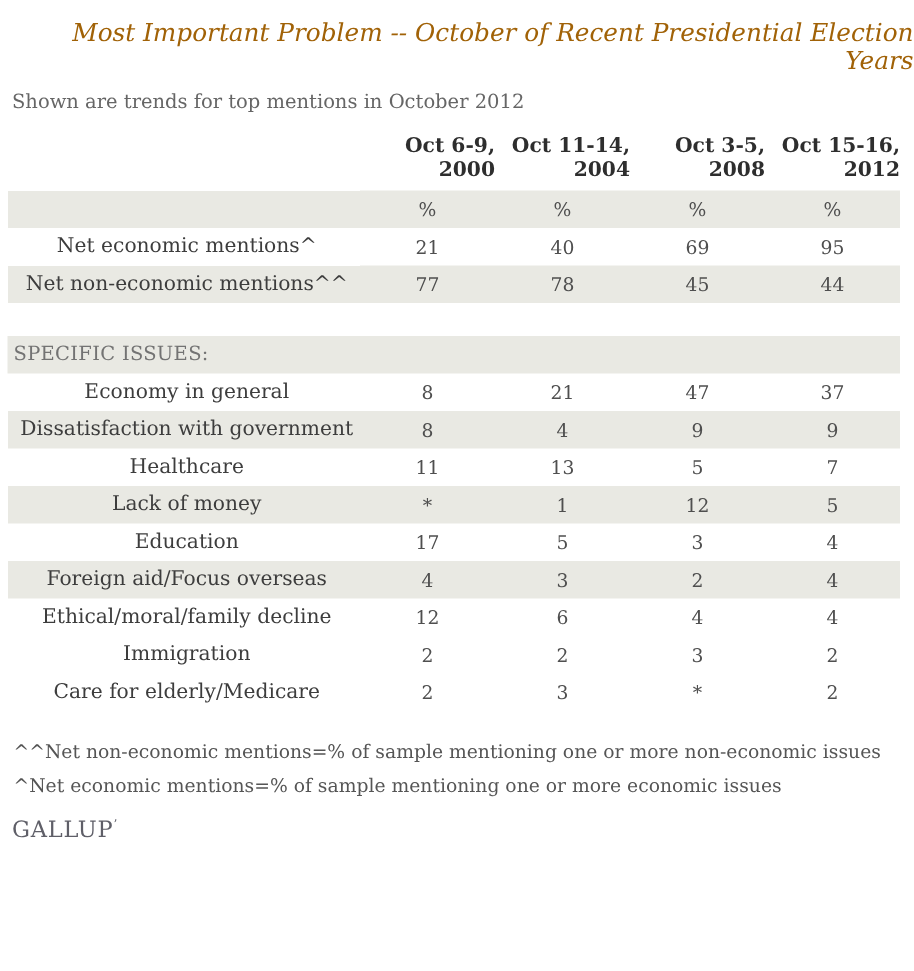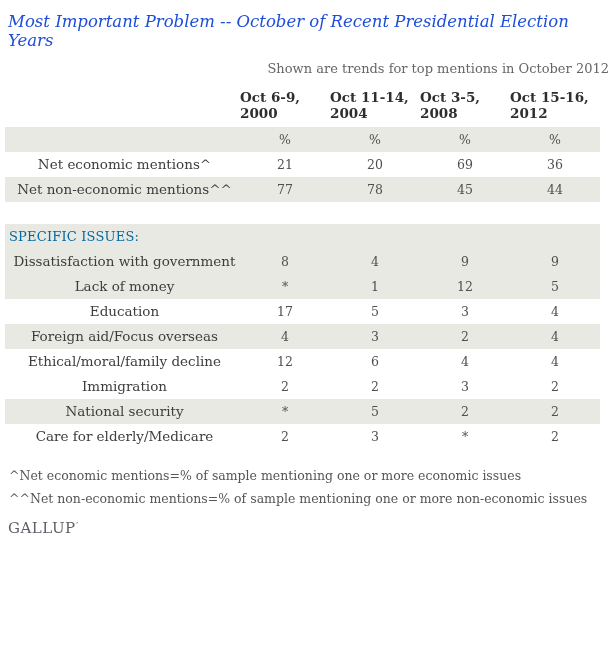--- a/index.html
+++ b/index.html
@@ -1,36 +1,36 @@
 <!DOCTYPE html>
 <html><head>
 <meta charset="utf-8">
 <style>
   html,body{margin:0;padding:0;background:#ffffff;}
   body{width:609px;height:647px;overflow:hidden;
        font-family:"DejaVu Serif","Liberation Serif",serif;}
   .page{padding:8px 0 0 8px;}
-  .title{font-style:italic;font-weight:normal;font-size:16.5px;color:#1d4ed8;
-         margin:4px 0 0 0;letter-spacing:0px;}
-  .subtitle{font-size:13px;color:#666666;margin-top:11px;text-align:right;}
+  .title{font-style:italic;font-weight:normal;font-size:16.5px;color:#a16207;
+         margin:4px 0 0 0;letter-spacing:0px;text-align:right;}
+  .subtitle{font-size:13px;color:#666666;margin-top:11px;}
   table.mip{border-collapse:collapse;table-layout:fixed;width:595px;
             margin:13px 0 0 -3px;}
   col.c-label{width:235px;}
   col.c-data{width:90px;}
   th,td{padding:0;margin:0;}
-  thead th{font-weight:bold;font-size:13.5px;color:#2e2e2e;text-align:left;
+  thead th{font-weight:bold;font-size:13.5px;color:#2e2e2e;text-align:right;
            vertical-align:bottom;padding-bottom:5px;line-height:1.22;}
   thead th.empty{font-weight:normal;}
   tr.row{height:25px;}
   tr.shaded{background:#e9e9e3;}
   td.lbl{text-align:center;font-size:13.5px;color:#3d3d3d;padding-left:4px;
          white-space:nowrap;overflow:hidden;}
   td.val{text-align:center;font-size:12.5px;color:#4f4f4f;}
   tr.spacer-row td{height:22px;background:#ffffff;}
-  td.section{font-size:13px;color:#0369a1;padding-left:4px;letter-spacing:0.2px;}
+  td.section{font-size:13px;color:#737373;padding-left:4px;letter-spacing:0.2px;}
   .footnotes{margin-top:19px;font-size:12.5px;color:#555555;padding-left:1px;}
   .footnotes .fn{margin-bottom:8px;}
   .logo{margin-top:13px;font-size:15px;color:#5f5f68;letter-spacing:0.5px;}
   .logo sup{font-size:8px;vertical-align:super;}
 </style>
 </head>
 <body>
 
 <div class="page">
   <div class="title">Most Important Problem -- October of Recent Presidential Election Years</div>
@@ -69,43 +69,57 @@
         <tr class="row shaded">
           <td class="lbl"></td>
           <td class="val">%</td>
           <td class="val">%</td>
           <td class="val">%</td>
           <td class="val">%</td>
         </tr>
         <tr class="row">
           <td class="lbl">Net economic mentions^</td>
           <td class="val">21</td>
-          <td class="val">20</td>
+          <td class="val">40</td>
           <td class="val">69</td>
-          <td class="val">36</td>
+          <td class="val">95</td>
         </tr>
         <tr class="row shaded">
           <td class="lbl">Net non-economic mentions^^</td>
           <td class="val">77</td>
           <td class="val">78</td>
           <td class="val">45</td>
           <td class="val">44</td>
         </tr>
         <tr class="spacer-row">
           <td colspan="5"></td>
         </tr>
         <tr class="row shaded">
           <td class="section" colspan="5">SPECIFIC ISSUES:</td>
         </tr>
+        <tr class="row">
+          <td class="lbl">Economy in general</td>
+          <td class="val">8</td>
+          <td class="val">21</td>
+          <td class="val">47</td>
+          <td class="val">37</td>
+        </tr>
         <tr class="row shaded">
           <td class="lbl">Dissatisfaction with government</td>
           <td class="val">8</td>
           <td class="val">4</td>
           <td class="val">9</td>
           <td class="val">9</td>
+        </tr>
+        <tr class="row">
+          <td class="lbl">Healthcare</td>
+          <td class="val">11</td>
+          <td class="val">13</td>
+          <td class="val">5</td>
+          <td class="val">7</td>
         </tr>
         <tr class="row shaded">
           <td class="lbl">Lack of money</td>
           <td class="val">*</td>
           <td class="val">1</td>
           <td class="val">12</td>
           <td class="val">5</td>
         </tr>
         <tr class="row">
           <td class="lbl">Education</td>
@@ -128,36 +142,29 @@
           <td class="val">4</td>
           <td class="val">4</td>
         </tr>
         <tr class="row">
           <td class="lbl">Immigration</td>
           <td class="val">2</td>
           <td class="val">2</td>
           <td class="val">3</td>
           <td class="val">2</td>
         </tr>
-        <tr class="row shaded">
-          <td class="lbl">National security</td>
-          <td class="val">*</td>
-          <td class="val">5</td>
-          <td class="val">2</td>
-          <td class="val">2</td>
-        </tr>
         <tr class="row">
           <td class="lbl">Care for elderly/Medicare</td>
           <td class="val">2</td>
           <td class="val">3</td>
           <td class="val">*</td>
           <td class="val">2</td>
         </tr>
       </tbody>
   </table>
 
   <div class="footnotes">
+    <div class="fn">^^Net non-economic mentions=% of sample mentioning one or more non-economic issues</div>
     <div class="fn">^Net economic mentions=% of sample mentioning one or more economic issues</div>
-    <div class="fn">^^Net non-economic mentions=% of sample mentioning one or more non-economic issues</div>
   </div>
 
   <div class="logo"><span>GALLUP</span><sup>’</sup></div>
 </div>
 
 </body></html>

